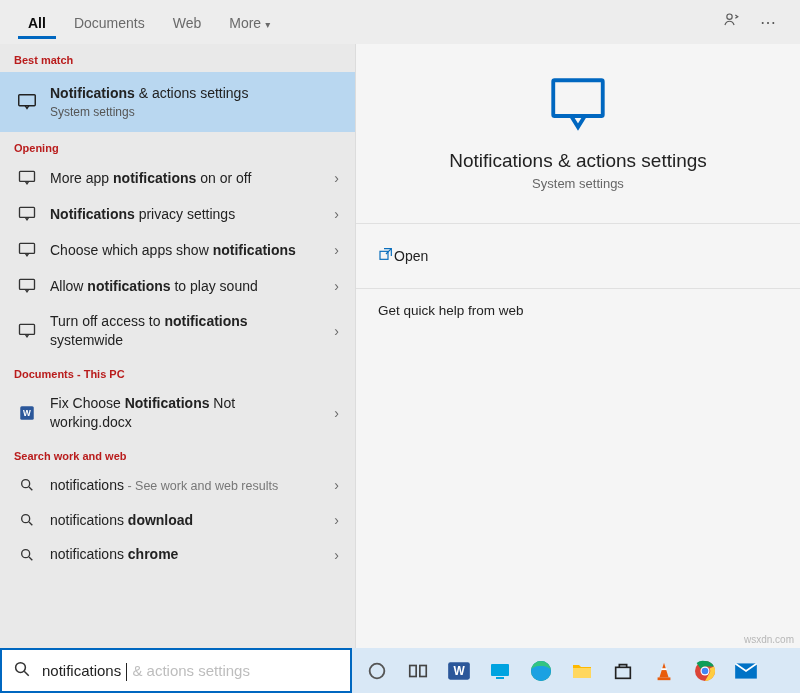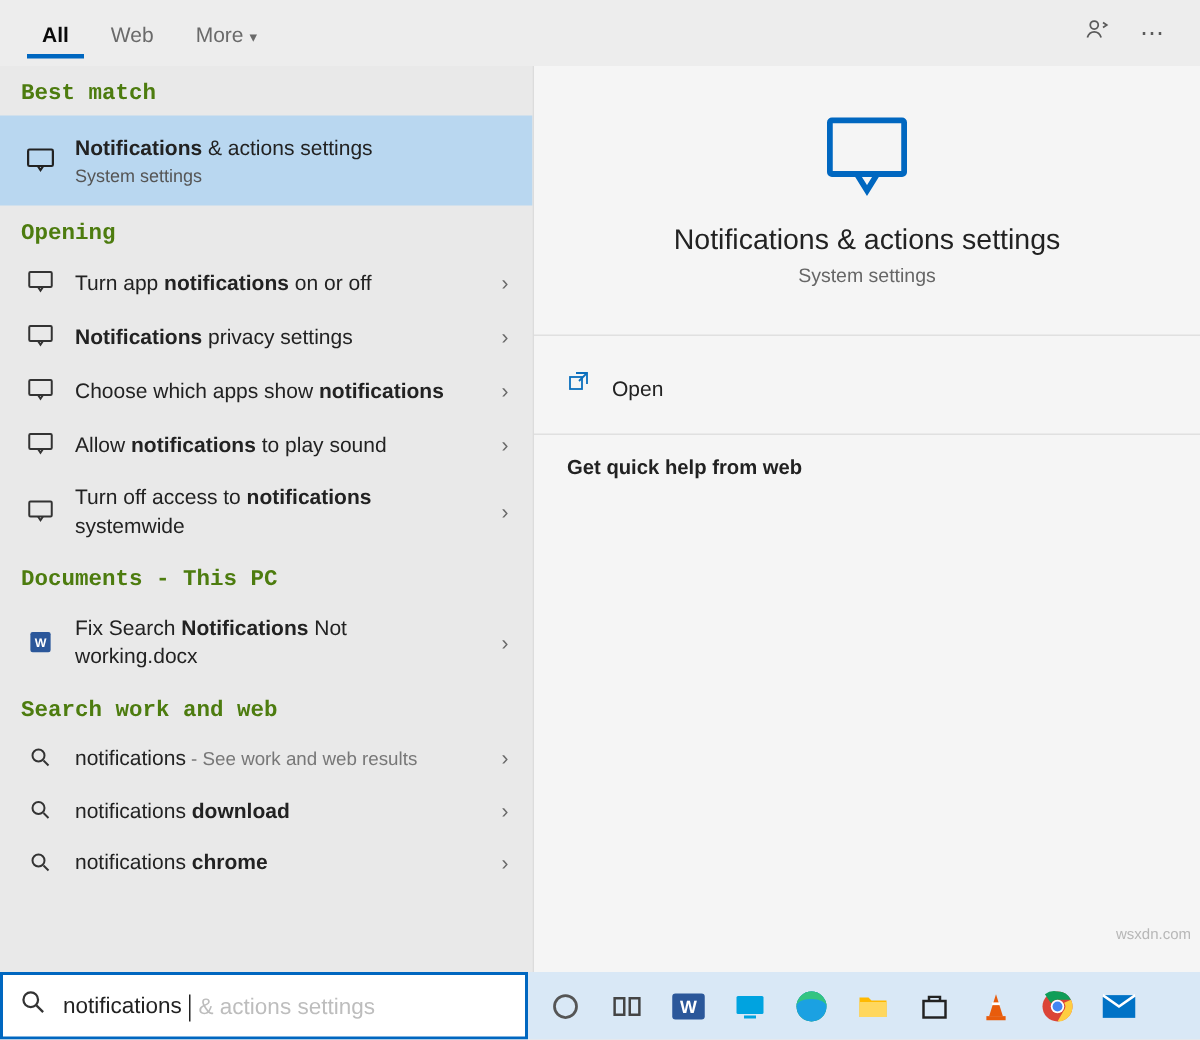--- a/index.html
+++ b/index.html
@@ -11,63 +11,64 @@
   .tabs .tab { padding: 12px 14px 10px 14px; cursor: pointer; position: relative; }
   .tabs .tab.active { color: #0a0a0a; font-weight: 600; }
   .tabs .tab.active::after { content:""; position:absolute; left:4px; right:4px; bottom:2px; height:3px; background:#0067c0; }
   .tabs .more-caret { margin-left: 4px; font-size: 10px; }
   .tabs .spacer { flex:1; }
   .tabs .icon-btn { width: 36px; text-align:center; font-size: 16px; color:#5a5a5a; cursor:pointer; }
 
   .body { flex:1; display:flex; min-height:0; }
 
   .left { width: 355px; background:#e9e9e9; overflow:hidden; display:flex; flex-direction:column; }
-  .section-header { font-size:15px; font-weight:600; color:#4d7c0f; padding:10px 14px 6px 14px;font-family:Liberation Mono, monospace; }
+  .section-header { font-size:11px; font-weight:600; color:#b91c1c; padding:10px 14px 6px 14px; }
 
   .result { display:flex; align-items:center; padding:8px 10px 8px 16px; gap:12px; cursor:pointer; position:relative; }
   .result.best { background:#b9d7f0; padding-top:12px; padding-bottom:12px; }
   .result .ico { width:22px; display:flex; justify-content:center; color:#333; }
   .result .txt { flex:1; font-size:14px; color:#222; line-height:1.35; }
   .result .sub { font-size:12px; color:#555; margin-top:1px; }
   .result .chev { color:#6a6a6a; font-size:14px; padding:0 6px; }
   .result b { font-weight:700; }
   .muted { color:#777; font-size:12.5px; }
 
   .right { flex:1; background:#f5f5f5; border-left:1px solid #dcdcdc; padding:18px 22px; overflow:hidden; }
   .preview-head { text-align:center; padding:10px 0 18px 0; }
   .preview-title { font-size:19px; color:#222; margin-top:12px; }
   .preview-sub { font-size:13px; color:#666; margin-top:4px; }
   .divider { height:1px; background:#e0e0e0; margin:14px -22px; }
-  .open-row { display:flex; align-items:flex-end; gap:14px; font-size:14px; color:#222; padding:8px 0; cursor:pointer; }
+  .open-row { display:flex; align-items:center; font-size:14px; color:#222; padding:8px 0; cursor:pointer; }
   .open-row .oico { color:#0b6fbd; font-size:16px; }
-  .help-h { font-weight:700; font-size:13.5px; color:#222; margin-top:10px; }
+  .help-h { font-weight:400; font-size:13.5px; color:#222; margin-top:10px; }
   .help-item { font-size:13.5px; color:#333; margin-top:10px; cursor:pointer; }
 
   .searchbar-wrap { position:absolute; left:0; right:0; bottom:0; height:45px; display:flex; align-items:stretch; background:#d9e8f6; }
   .searchbox { display:flex; align-items:center; width:352px; background:#fff; border:2px solid #0067c0; }
   .searchbox .sico { width:40px; text-align:center; font-size:16px; color:#333; }
   .searchbox input { flex:1; border:none; outline:none; font-size:15px; height:100%; background:transparent; color:#222; }
   .searchbox input::placeholder { color:#aaa; }
   .ghost { position:absolute; left:46px; bottom:12px; font-size:15px; color:#bdbdbd; pointer-events:none; }
   .ghost .typed { color:transparent; }
   .caret { display:inline-block; width:1px; height:18px; background:#222; vertical-align:middle; margin:0 1px; }
 
   .taskbar { flex:1; display:flex; align-items:center; gap:7px; padding-left:8px; }
   .tb { width:34px; height:34px; border-radius:2px; display:flex; align-items:center; justify-content:center; font-size:18px; cursor:pointer; }
   .tb svg { display:block; }
-  .corner { position:absolute; right:6px; bottom:64px; font-size:10px; color:#b7b7b7;margin-top:28px; }
+  .corner { position:absolute; right:6px; bottom:48px; font-size:10px; color:#b7b7b7;margin-top:28px; }
 
   .chat-icon svg, .preview-icon svg { display:block; }
 </style>
 </head>
 <body>
 
 <div class="window">
   <div class="tabs">
     <div class="tab active">All</div>
+    <div class="tab">Documents</div>
     <div class="tab">Web</div>
     <div class="tab"><span>More</span><span class="more-caret">▾</span></div>
     <div class="spacer"></div>
     <div class="icon-btn">
       <svg width="20" height="20" viewBox="0 0 24 24" fill="none" stroke="#5a5a5a" stroke-width="1.4">
           <circle cx="9" cy="8" r="3.2"></circle>
           <path d="M3.5 18c1-3 3.2-4.5 5.5-4.5s4.5 1.5 5.5 4.5"></path>
           <path d="M16 6l3 2-3 2"></path>
         </svg>
     </div>
@@ -92,21 +93,21 @@
 
       <div class="section-header">Opening</div>
 
       <div class="result">
         <div class="ico chat-icon">
             <svg width="20" height="20" viewBox="0 0 24 24" fill="none" stroke="#333" stroke-width="1.6">
               <rect x="3" y="4" width="18" height="12" rx="1"></rect>
               <path d="M10 16l2 3 2-3"></path>
             </svg>
           </div>
-        <div class="txt"><span>Turn app </span><b>notifications</b><span> on or off</span></div>
+        <div class="txt"><span>More app </span><b>notifications</b><span> on or off</span></div>
         <div class="chev">›</div>
       </div>
       <div class="result">
         <div class="ico chat-icon">
             <svg width="20" height="20" viewBox="0 0 24 24" fill="none" stroke="#333" stroke-width="1.6">
               <rect x="3" y="4" width="18" height="12" rx="1"></rect>
               <path d="M10 16l2 3 2-3"></path>
             </svg>
           </div>
         <div class="txt"><b>Notifications</b><span> privacy settings</span></div>
@@ -144,21 +145,21 @@
       </div>
 
       <div class="section-header">Documents - This PC</div>
       <div class="result">
         <div class="ico">
           <svg width="18" height="18" viewBox="0 0 24 24">
               <rect x="3" y="3" width="18" height="18" rx="2" fill="#2b579a"></rect>
               <text x="12" y="16" text-anchor="middle" font-size="11" fill="#fff" font-family="Arial" font-weight="700">W</text>
             </svg>
         </div>
-        <div class="txt"><span>Fix Search </span><b>Notifications</b><span> Not working.docx</span></div>
+        <div class="txt"><span>Fix Choose </span><b>Notifications</b><span> Not working.docx</span></div>
         <div class="chev">›</div>
       </div>
 
       <div class="section-header">Search work and web</div>
       <div class="result">
         <div class="ico">
             <svg width="16" height="16" viewBox="0 0 24 24" fill="none" stroke="#333" stroke-width="2">
               <circle cx="10" cy="10" r="6"></circle>
               <line x1="15" y1="15" x2="20" y2="20"></line>
             </svg>

